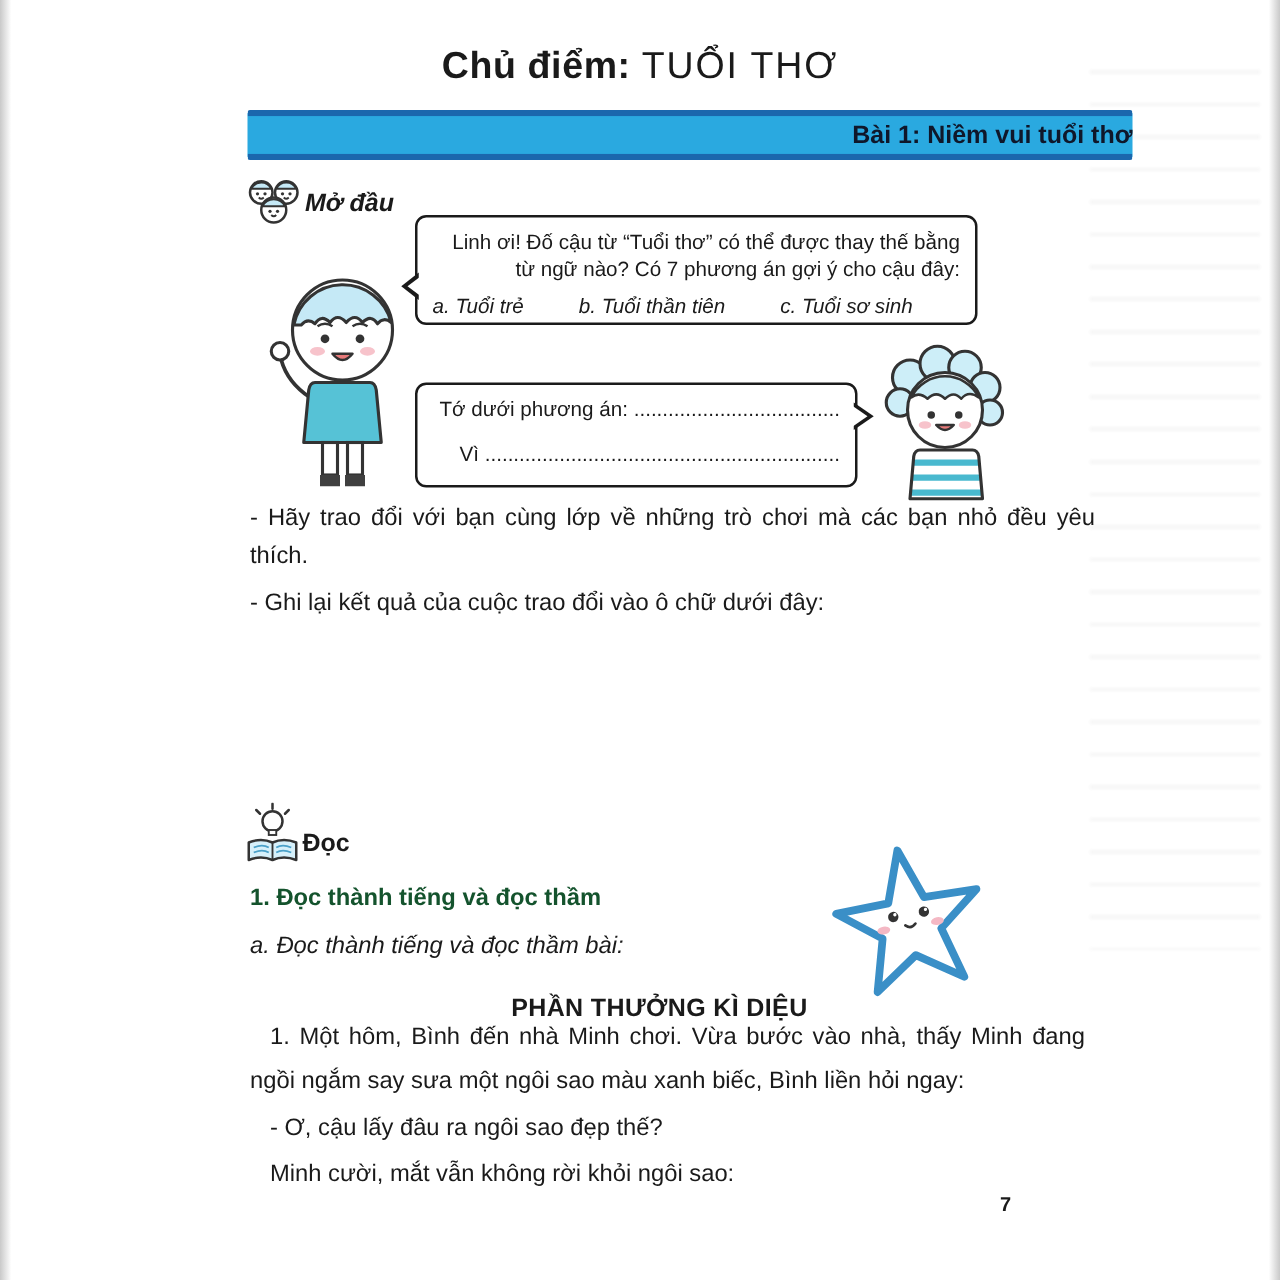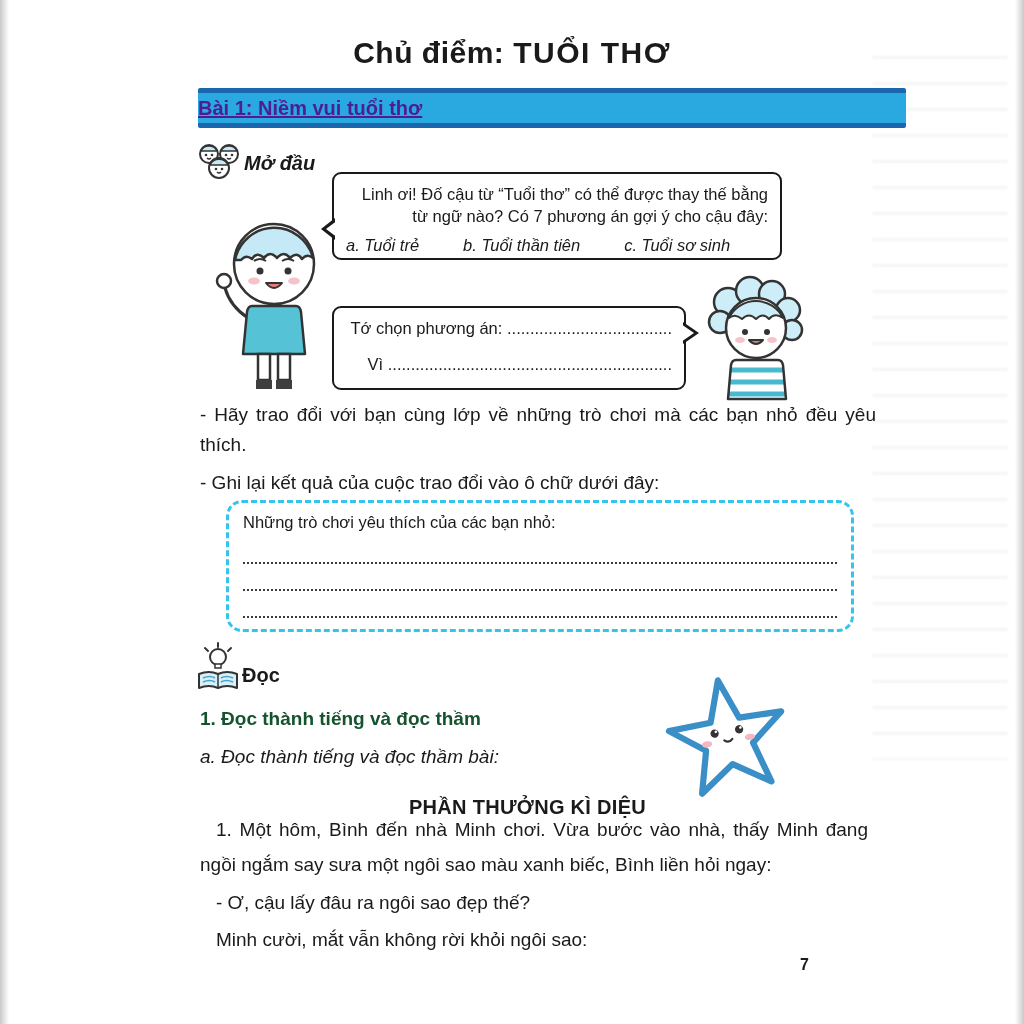--- a/index.html
+++ b/index.html
@@ -7,25 +7,25 @@
        font-family:"Liberation Sans","DejaVu Sans",sans-serif;color:#1a1a1a;}
   .canvas{position:absolute;inset:0;background:#fff;}
   .edge{position:absolute;top:0;bottom:0;width:9px;}
   .edge-left{left:0;background:linear-gradient(90deg,#c9c9c9,rgba(255,255,255,0));}
   .edge-right{right:0;background:linear-gradient(270deg,#c9c9c9,rgba(255,255,255,0));}
   .bleed{position:absolute;left:872px;top:56px;width:136px;height:704px;opacity:.13;filter:blur(1.2px);
       background:repeating-linear-gradient(180deg,rgba(110,110,110,.5) 0 3px,transparent 3px 26px);}
 
   .chapter-title{position:absolute;top:36px;left:0;width:1024px;text-align:center;
       font-size:30px;font-weight:800;letter-spacing:.5px;}
-  .chapter-name{font-weight:700;letter-spacing:1.5px;}
+  .chapter-name{font-weight:400;letter-spacing:1.5px;}
 
   .banner{position:absolute;left:198px;top:88px;width:708px;height:30px;line-height:30px;
       background:#2aa9e0;border-top:5px solid #1b67ad;border-bottom:5px solid #1b67ad;
-      text-align:left;color:#4c1d95;font-size:20px;font-weight:bold;border-radius:2px;text-decoration:underline;}
+      text-align:right;color:#0f172a;font-size:20px;font-weight:bold;border-radius:2px;}
 
   .icon-start{position:absolute;left:196px;top:142px;width:46px;height:40px;}
   .section-label{position:absolute;font-size:20px;font-weight:600;}
   .start-label{left:244px;top:152px;font-style:italic;}
   .icon-read{position:absolute;left:196px;top:642px;width:44px;height:50px;}
   .read-label{left:242px;top:664px;}
 
   .bubble{position:absolute;background:#fff;border:2px solid #1a1a1a;border-radius:9px;
       padding:9px 12px;font-size:16.5px;line-height:22px;overflow:visible;z-index:5;text-align:right;}
   .bubble .bline{white-space:nowrap;overflow:hidden;}
@@ -128,21 +128,21 @@
     <path d="M42 53 q6 -4 12 0" stroke="#333" stroke-width="2" fill="none"></path>
     <path d="M70 53 q6 -4 12 0" stroke="#333" stroke-width="2" fill="none"></path>
     <ellipse cx="42" cy="73" rx="6" ry="3.5" fill="#f7c3cb"></ellipse>
     <ellipse cx="82" cy="73" rx="6" ry="3.5" fill="#f7c3cb"></ellipse>
     <path d="M54 75 q8 10 16 0 z" fill="#e87b7b" stroke="#333" stroke-width="2" stroke-linejoin="round"></path>
   </svg>
 
   <div class="bubble girl-bubble">
     <span class="tail tail-r-out"></span>
     <span class="tail tail-r-in"></span>
-    <div class="bline">Tớ chọn phương án: ....................................</div>
+    <div class="bline">Tớ dưới phương án: ....................................</div>
     <div class="bline second">Vì ..............................................................</div>
   </div>
 
   <svg class="girl-art" viewBox="0 0 118 136">
     <defs>
         <clipPath id="gbody">
           <path d="M38 88 h42 q4 0 5 5 l3 34 h-58 l3 -34 q1 -5 5 -5 z"></path>
         </clipPath>
       </defs>
     <g fill="#cdeef8" stroke="#333" stroke-width="2.5">
@@ -165,26 +165,20 @@
       <path d="M28 98 h62"></path>
         <path d="M28 110 h62"></path>
         <path d="M28 122 h62"></path>
     </g>
     <path d="M38 88 h42 q4 0 5 5 l3 34 h-58 l3 -34 q1 -5 5 -5 z" fill="none" stroke="#333" stroke-width="2.5" stroke-linejoin="round"></path>
   </svg>
 
   <div class="body-text task1">- Hãy trao đổi với bạn cùng lớp về những trò chơi mà các bạn nhỏ đều yêu thích.</div>
   <div class="body-text task2">- Ghi lại kết quả của cuộc trao đổi vào ô chữ dưới đây:</div>
 
-  <div class="answer-box">
-    <div class="abox-label">Những trò chơi yêu thích của các bạn nhỏ:</div>
-    <div class="dotline"></div>
-    <div class="dotline"></div>
-    <div class="dotline"></div>
-  </div>
 
   <svg class="icon-read" viewBox="0 0 44 50">
     <g stroke="#333" stroke-width="2" fill="none" stroke-linecap="round">
       <path d="M22 1 v4"></path>
         <path d="M9 6 l3 3"></path>
         <path d="M35 6 l-3 3"></path>
     </g>
     <circle cx="22" cy="15" r="8" fill="#fff" stroke="#333" stroke-width="2"></circle>
     <rect x="19" y="22" width="6" height="4" fill="#fff" stroke="#333" stroke-width="1.5"></rect>
     <path d="M3 32 Q13 28 22 32 Q31 28 41 32 V46 Q31 42 22 46 Q13 42 3 46 Z" fill="#d6f0fa" stroke="#333" stroke-width="2" stroke-linejoin="round"></path>

